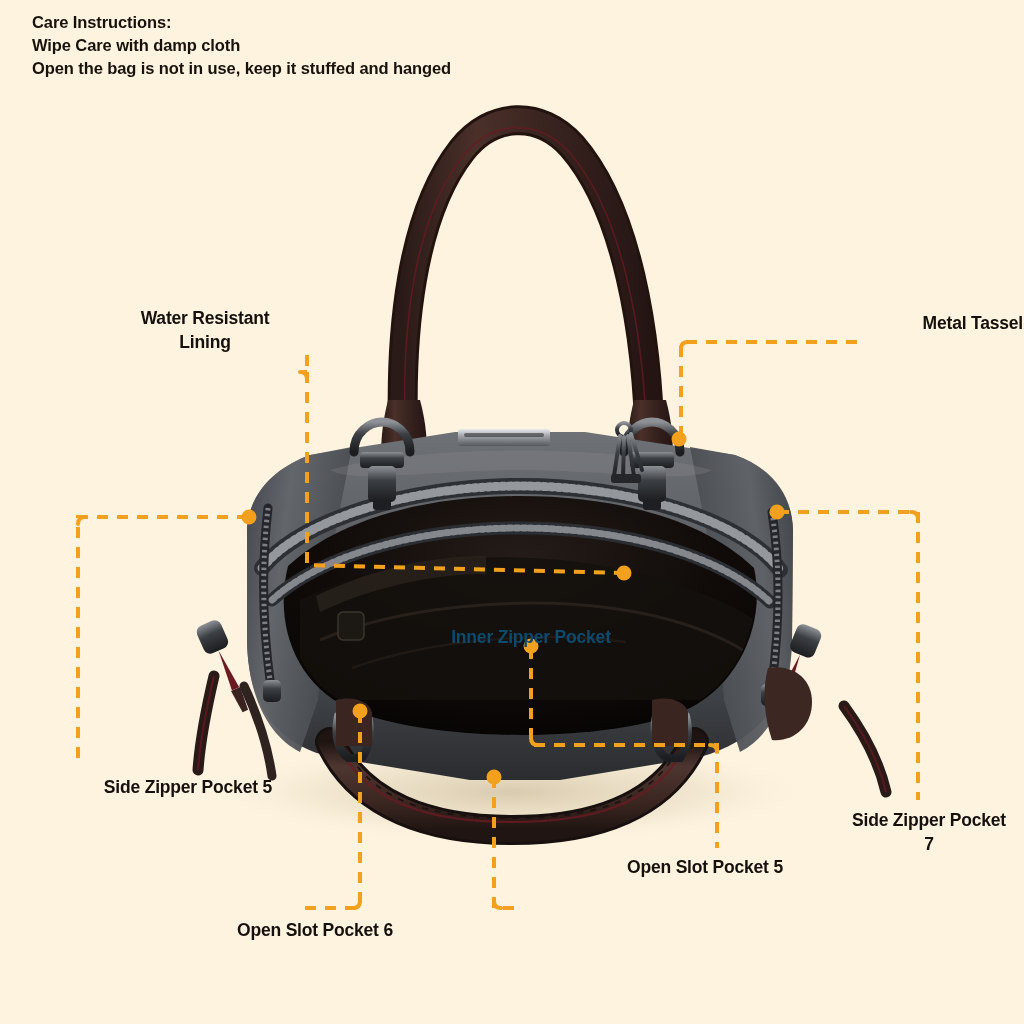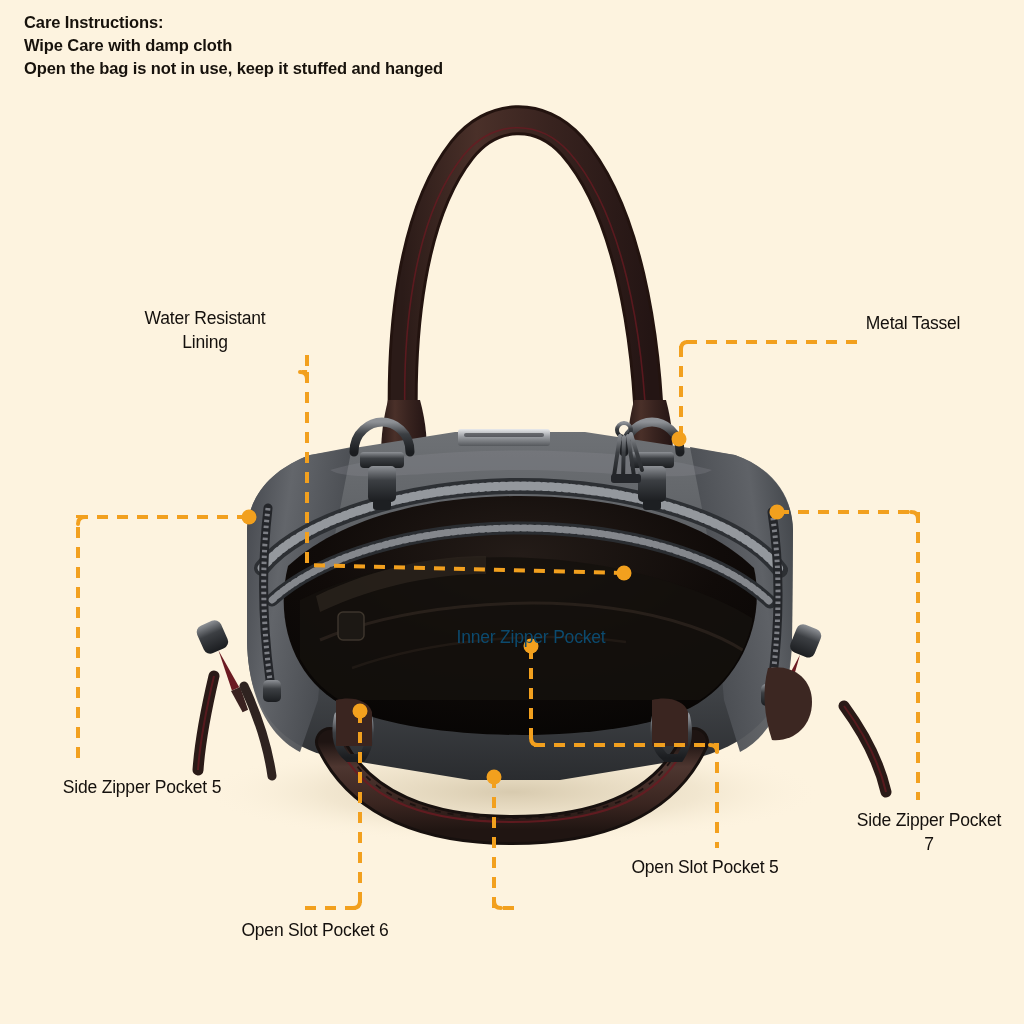--- a/index.html
+++ b/index.html
@@ -8,41 +8,41 @@
     width:1024px;height:1024px;
     background:#fdf3df;
     font-family:"Liberation Sans", sans-serif;
     overflow:hidden;
     position:relative;
   }
   #stage{position:absolute;inset:0;width:1024px;height:1024px;}
 
   
   .care{
-    position:absolute;left:24px;top:11px;
+    position:absolute;left:32px;top:11px;
     color:#17120c;
     font-weight:bold;
     font-size:16.5px;
     line-height:23px;
     letter-spacing:-0.1px;
     white-space:nowrap;
   }
 
   
   .label{
     position:absolute;
     color:#14100d;
-    font-weight:normal;
+    font-weight:bold;
     font-size:17.5px;
     line-height:24px;
     letter-spacing:-0.2px;
     white-space:pre-line;
   }
   .label.center{text-align:center;}
-  .label.left{text-align:center;}
+  .label.left{text-align:right;}
   .label.onDark{color:#0c4a6e;}
 
   
   svg.layer{position:absolute;left:0;top:0;width:1024px;height:1024px;}
   svg.layer.lines{pointer-events:none;}
 </style>
 </head>
 <body>
 
 <div id="stage">

